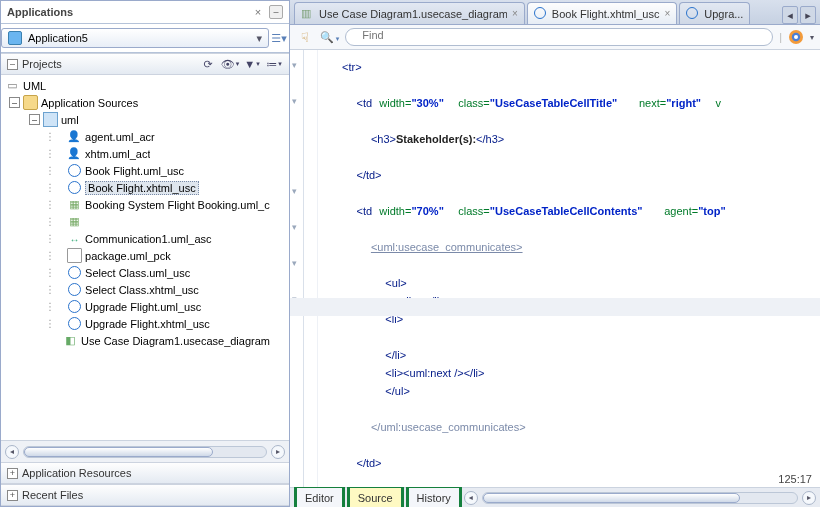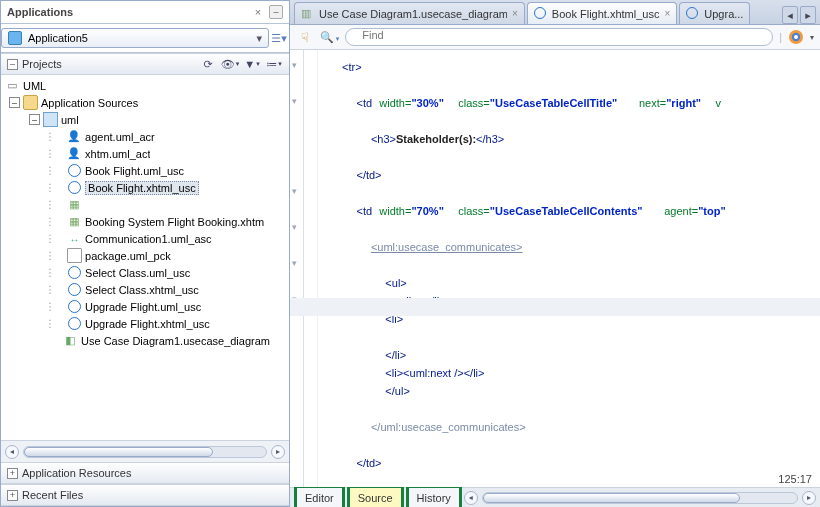--- a/index.html
+++ b/index.html
@@ -163,25 +163,25 @@
         <span class="lbl">Book Flight.uml_usc</span>
       </div>
     <div class="tree-row selected" style="padding-left:44px">
         <span class="dots">⋮  </span>
         <span class="icn circle"></span>
         <span class="lbl">Book Flight.xhtml_usc</span>
       </div>
     <div class="tree-row" style="padding-left:44px">
         <span class="dots">⋮  </span>
         <span class="icn chart"></span>
+        <span class="lbl">Booking System Flight Booking.uml_c</span>
       </div>
     <div class="tree-row" style="padding-left:44px">
         <span class="dots">⋮  </span>
         <span class="icn chart"></span>
-        <span class="lbl">Booking System Flight Booking.xhtm</span>
       </div>
     <div class="tree-row" style="padding-left:44px">
         <span class="dots">⋮  </span>
         <span class="icn comm"></span>
         <span class="lbl">Communication1.uml_asc</span>
       </div>
     <div class="tree-row" style="padding-left:44px">
         <span class="dots">⋮  </span>
         <span class="icn doc"></span>
         <span class="lbl">package.uml_pck</span>

